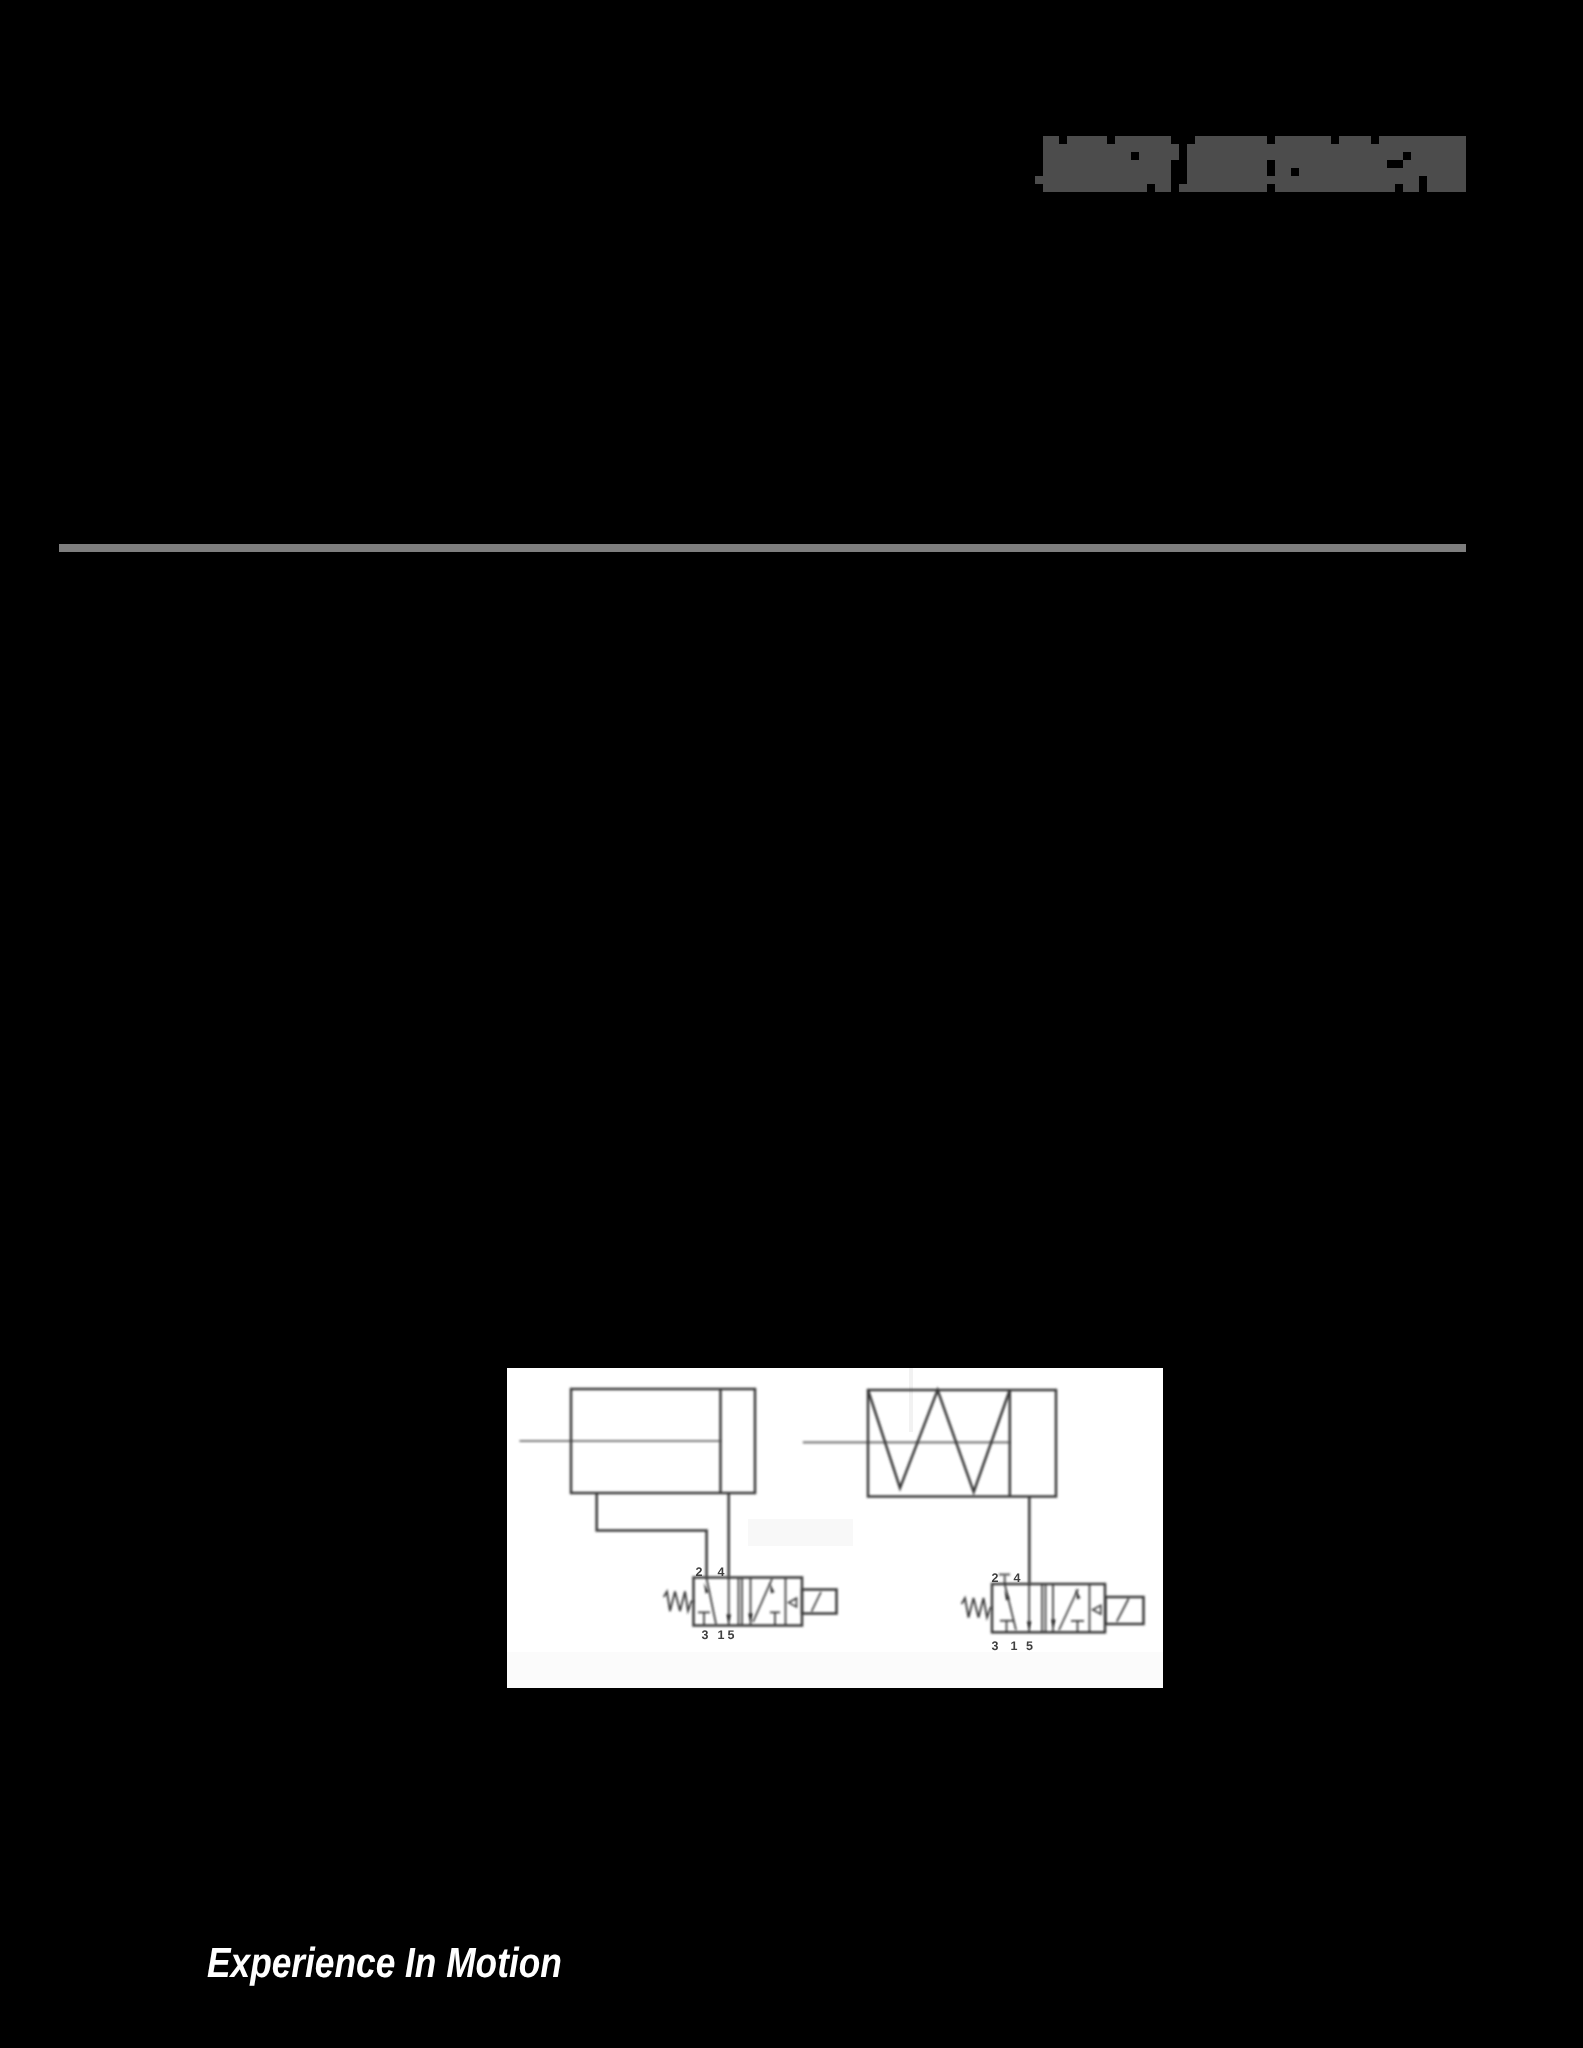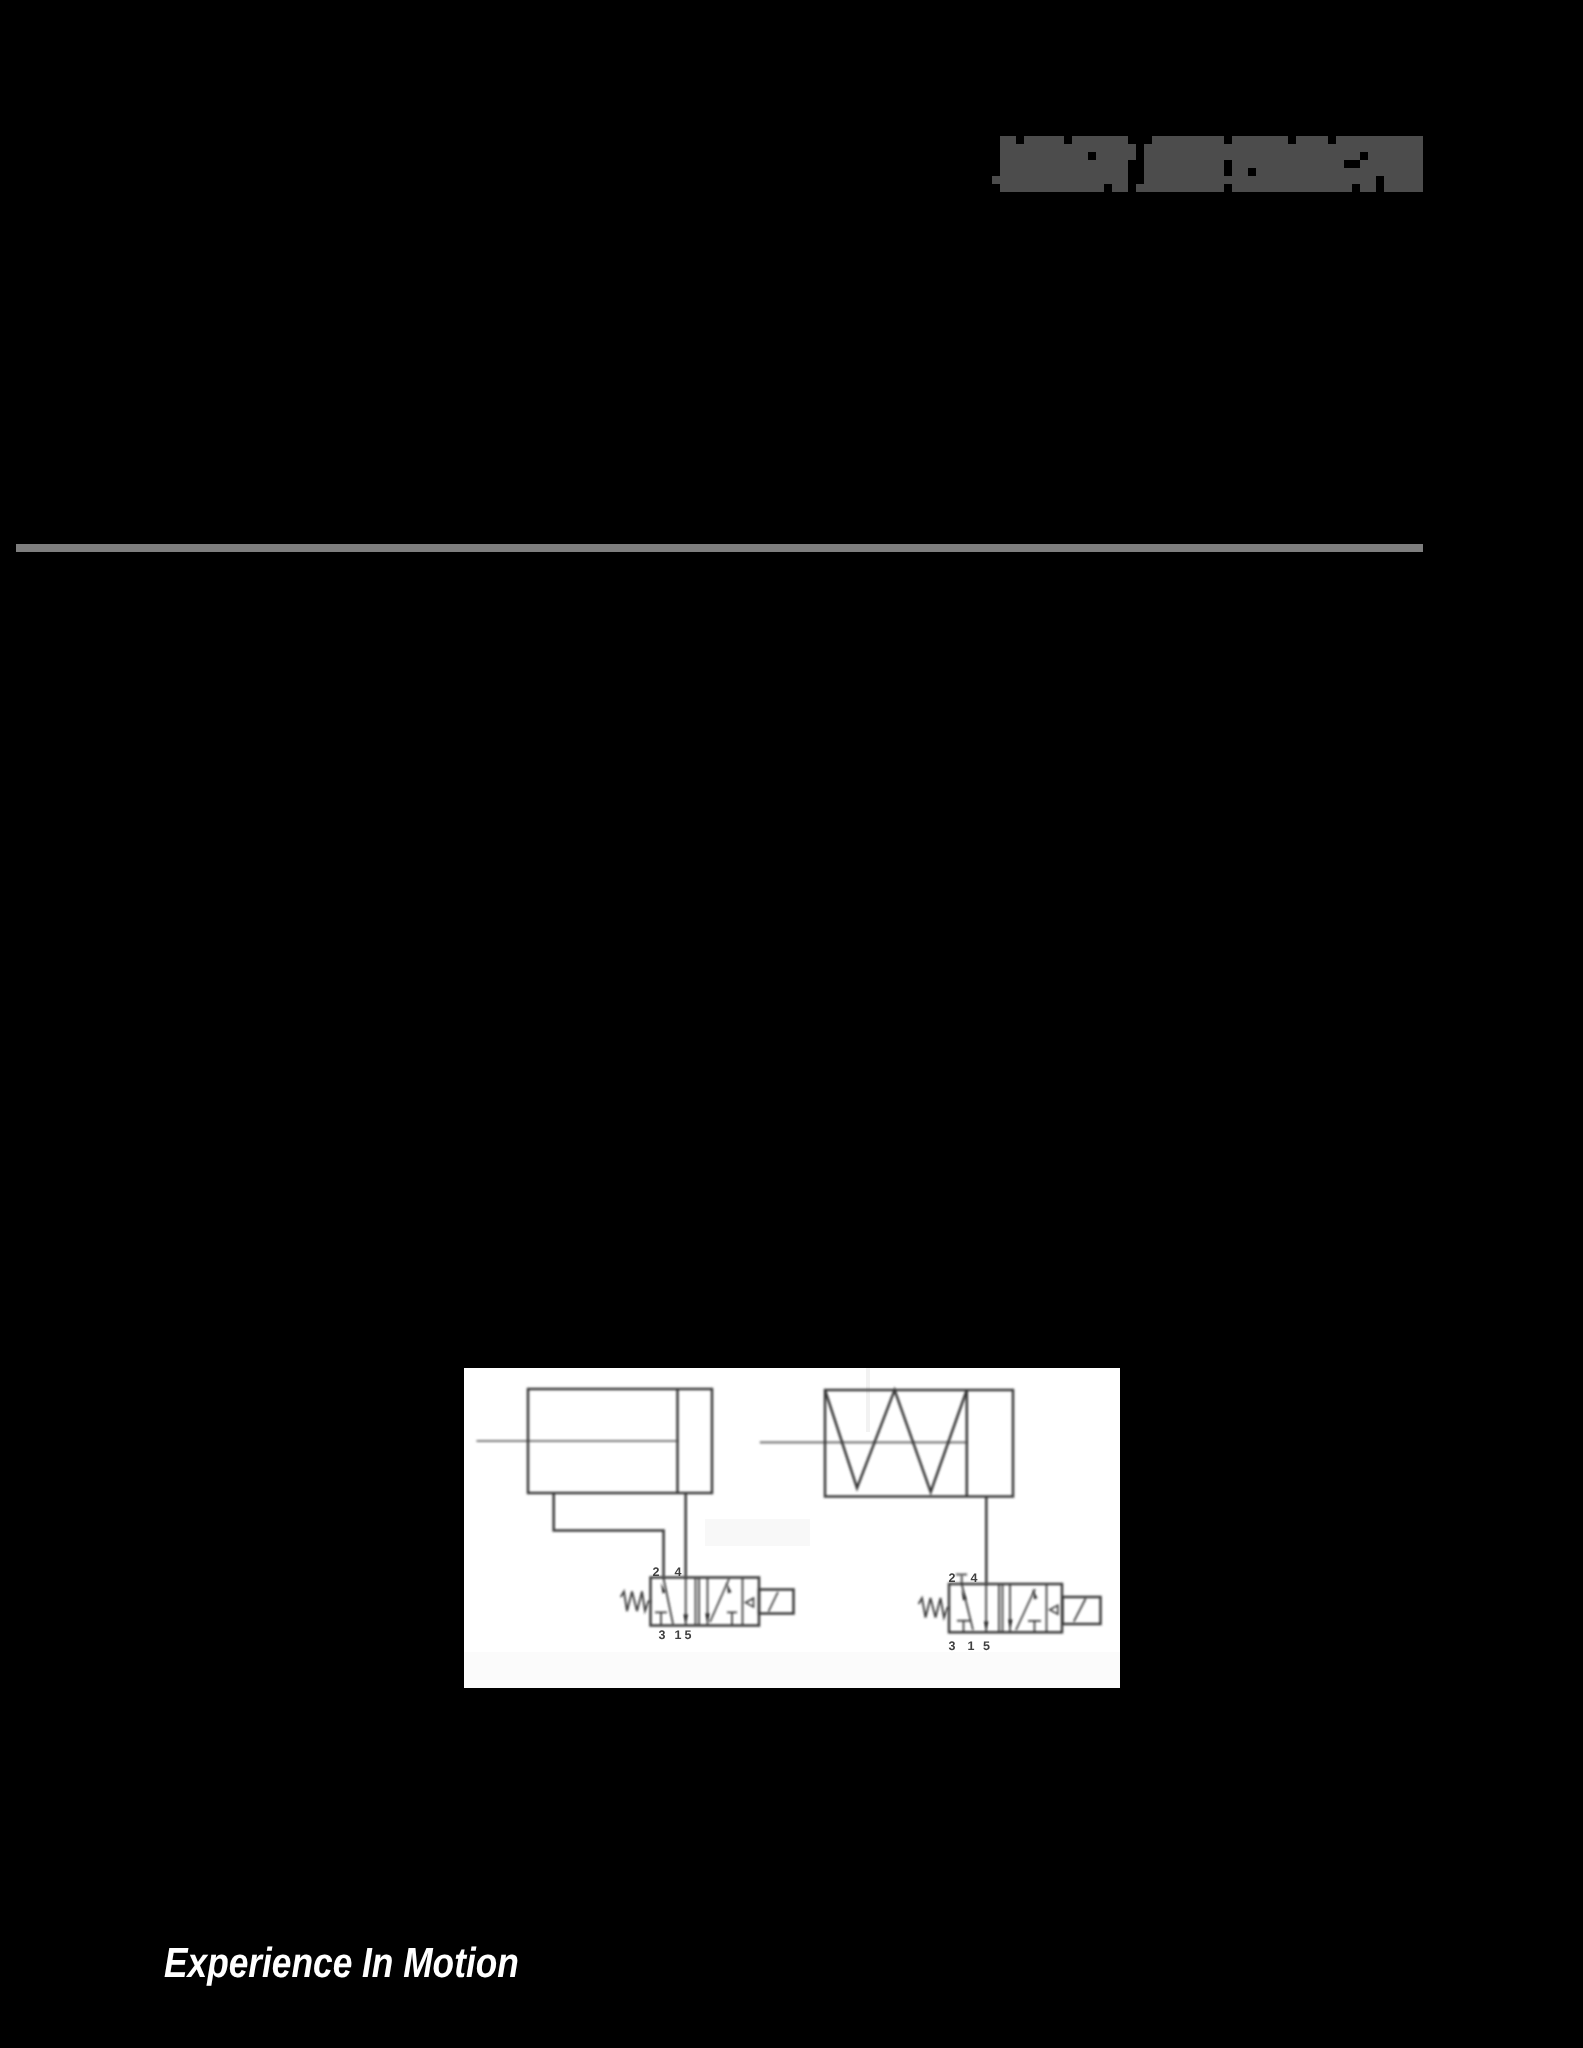--- a/index.html
+++ b/index.html
@@ -1,17 +1,17 @@
 <!DOCTYPE html>
 <html><head>
 <meta charset="utf-8">
 <style>
 html,body{margin:0;padding:0;background:#000;overflow:hidden;}
 *{-webkit-font-smoothing:antialiased;text-rendering:geometricPrecision;}
-#page{position:relative;width:1423px;height:2048px;background:#000;overflow:hidden;font-family:"Liberation Sans",sans-serif;}
+#page{position:relative;width:1423px;height:2048px;background:#000;overflow:hidden;font-family:"Liberation Sans",sans-serif;margin-left:43px;}
 #tagline{position:absolute;filter:blur(0.45px);left:164px;top:1941px;color:#ffffff;font-weight:bold;font-style:italic;font-size:42px;line-height:44px;white-space:nowrap;transform-origin:left top;transform:scaleX(0.84);}
 </style>
 </head>
 <body>
 <div id="page">
 
 <svg width="1583" height="2048" viewBox="0 0 1583 2048" style="position:absolute;left:0;top:0">
 <defs>
         <filter id="fz" filterUnits="userSpaceOnUse" x="0" y="0" width="1583" height="2048">
           <feGaussianBlur stdDeviation="0.55"></feGaussianBlur>

